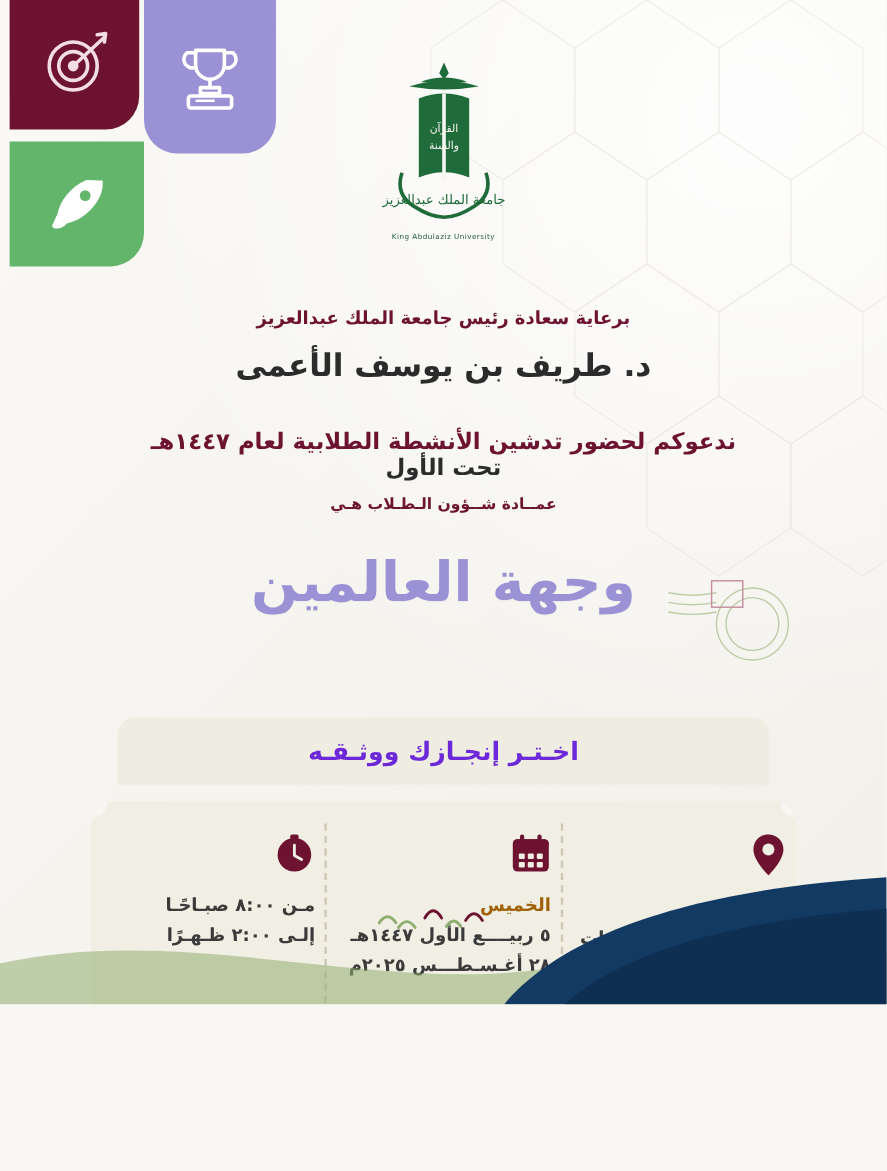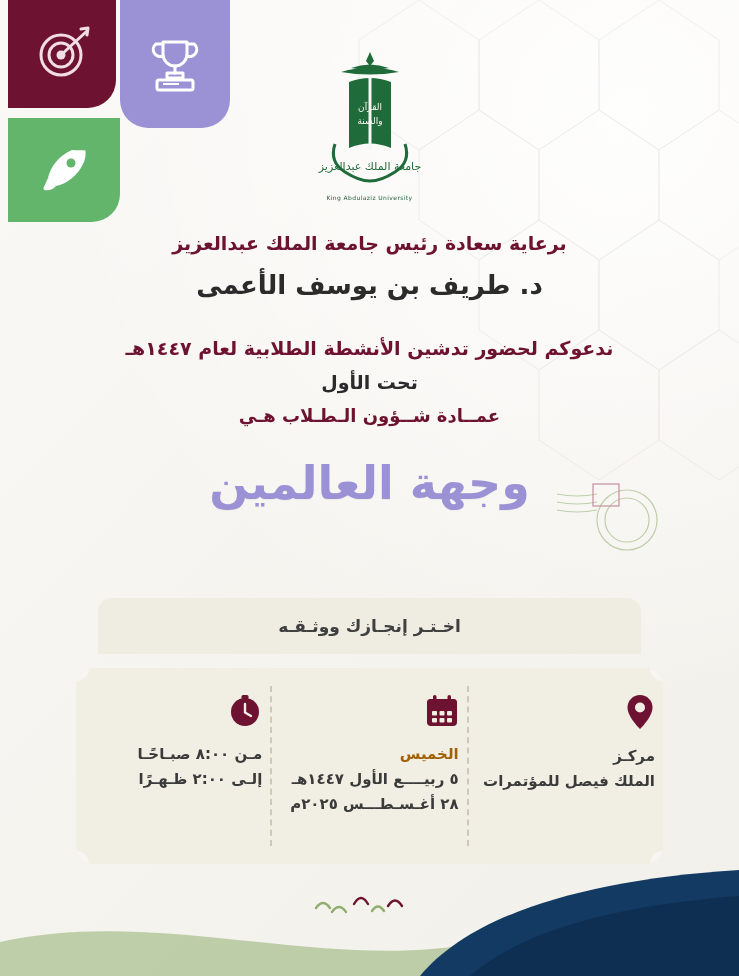--- a/index.html
+++ b/index.html
@@ -11,21 +11,21 @@
     height: 976px;
     background: #f7f6f2;
     font-family: "DejaVu Sans", "Liberation Sans", sans-serif;
     overflow: hidden;
     position: relative;
   }
 
   .poster {
     position: relative;
     width: 739px;
-    height: 976px;
+    height: 837px;
     background:
       radial-gradient(circle at 85% 12%, rgba(255,255,255,0.9) 0%, rgba(247,246,242,0) 55%),
       linear-gradient(135deg, #faf9f6 0%, #f5f3ee 60%, #f2f0ea 100%);
     overflow: hidden;
     text-decoration: underline;
   }
 
   
   .texture {
     position: absolute;
@@ -89,48 +89,48 @@
   
   .content {
     position: absolute;
     top: 232px;
     left: 0; right: 0;
     text-align: center;
     direction: rtl;
   }
   .line-patron {
     color: #6d1230;
-    font-size: 19px;
+    font-size: 15px;
     font-weight: bold;
     letter-spacing: 1.2px;
     margin-bottom: 16px;
+    margin-top: 24px;
   }
   .line-name {
     color: #2b2b2b;
     font-size: 26px;
     font-weight: bold;
     letter-spacing: 2px;
     margin-bottom: 37px;
   }
   .line-invite {
     color: #6d1230;
     font-size: 19px;
     font-weight: bold;
-    margin-bottom: 12px;
   }
   .line-under {
     color: #2b2b2b;
     font-size: 19px;
     font-weight: bold;
     letter-spacing: 2px;
     margin-bottom: 12px;
   }
   .line-deanship {
     color: #6d1230;
-    font-size: 18px;
+    font-size: 13px;
     font-weight: bold;
     letter-spacing: 2px;
     margin-bottom: 30px;
   }
   .slogan {
     color: #9b92d6;
     font-size: 46px;
     font-weight: bold;
     letter-spacing: 1px;
     margin-top: 6px;
@@ -153,22 +153,22 @@
     left: 98px; right: 98px;
     top: 598px;
     height: 56px;
     background: #efece2;
     border-radius: 14px 14px 0 0;
     display: flex;
     align-items: center;
     justify-content: center;
   }
   .banner-text {
-    color: #404040;
-    font-size: 17px;
+    color: #6d28d9;
+    font-size: 21px;
     font-weight: bold;
     letter-spacing: 1px;
   }
 
   
   .ticket {
     position: absolute;
     left: 76px; right: 76px;
     top: 668px;
     height: 196px;

